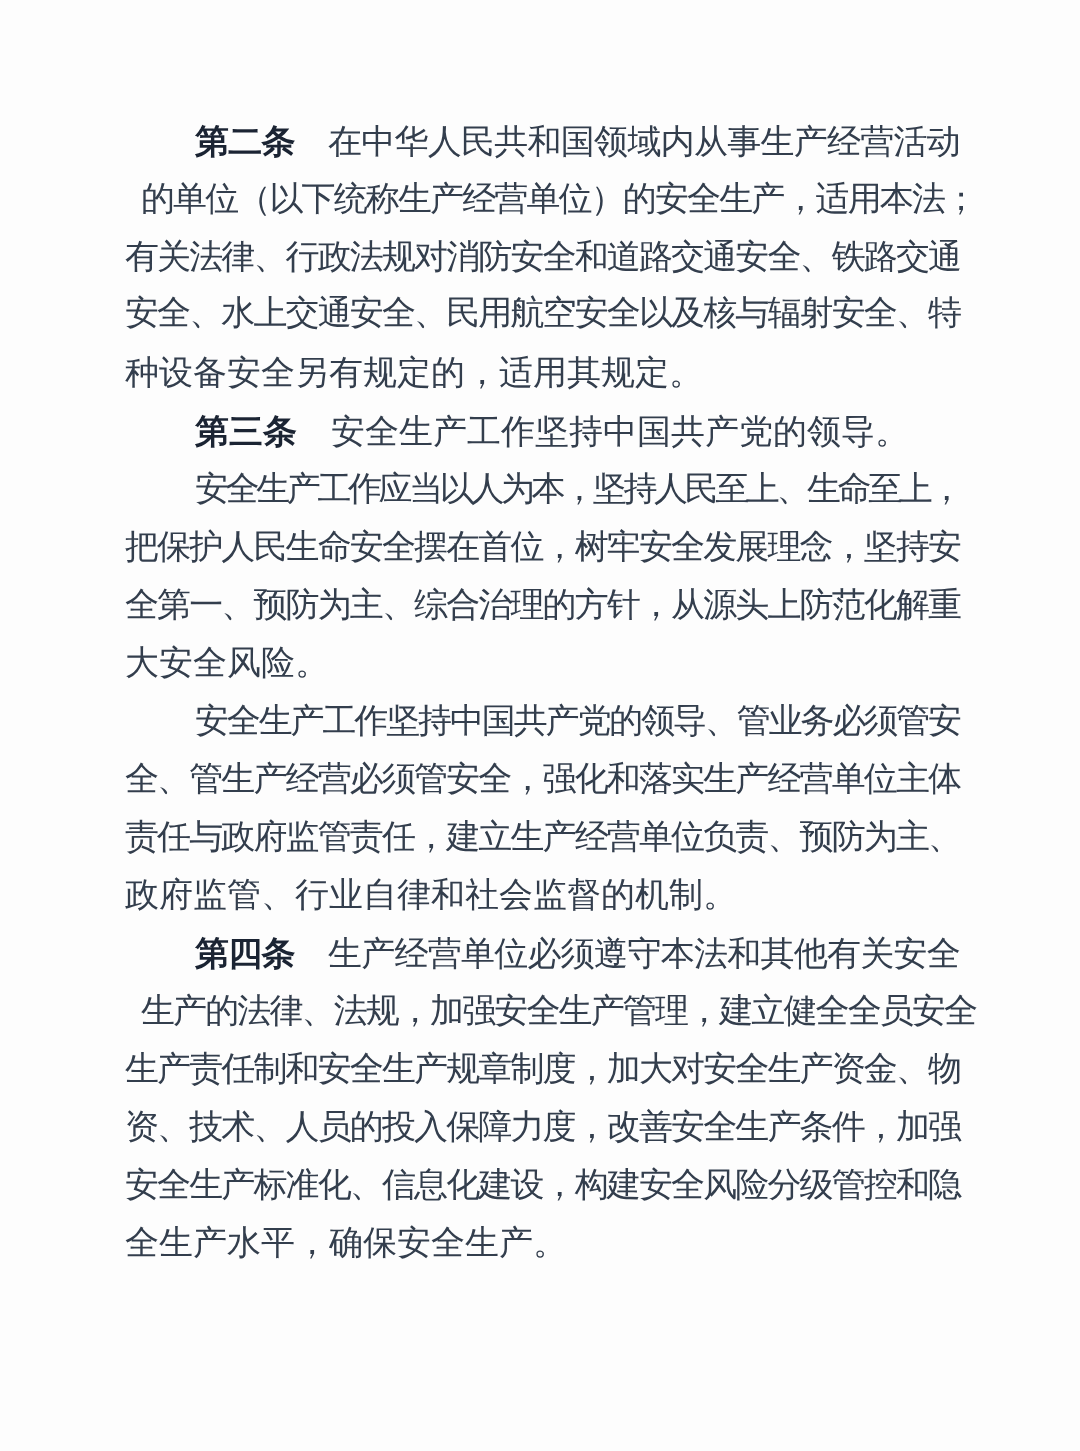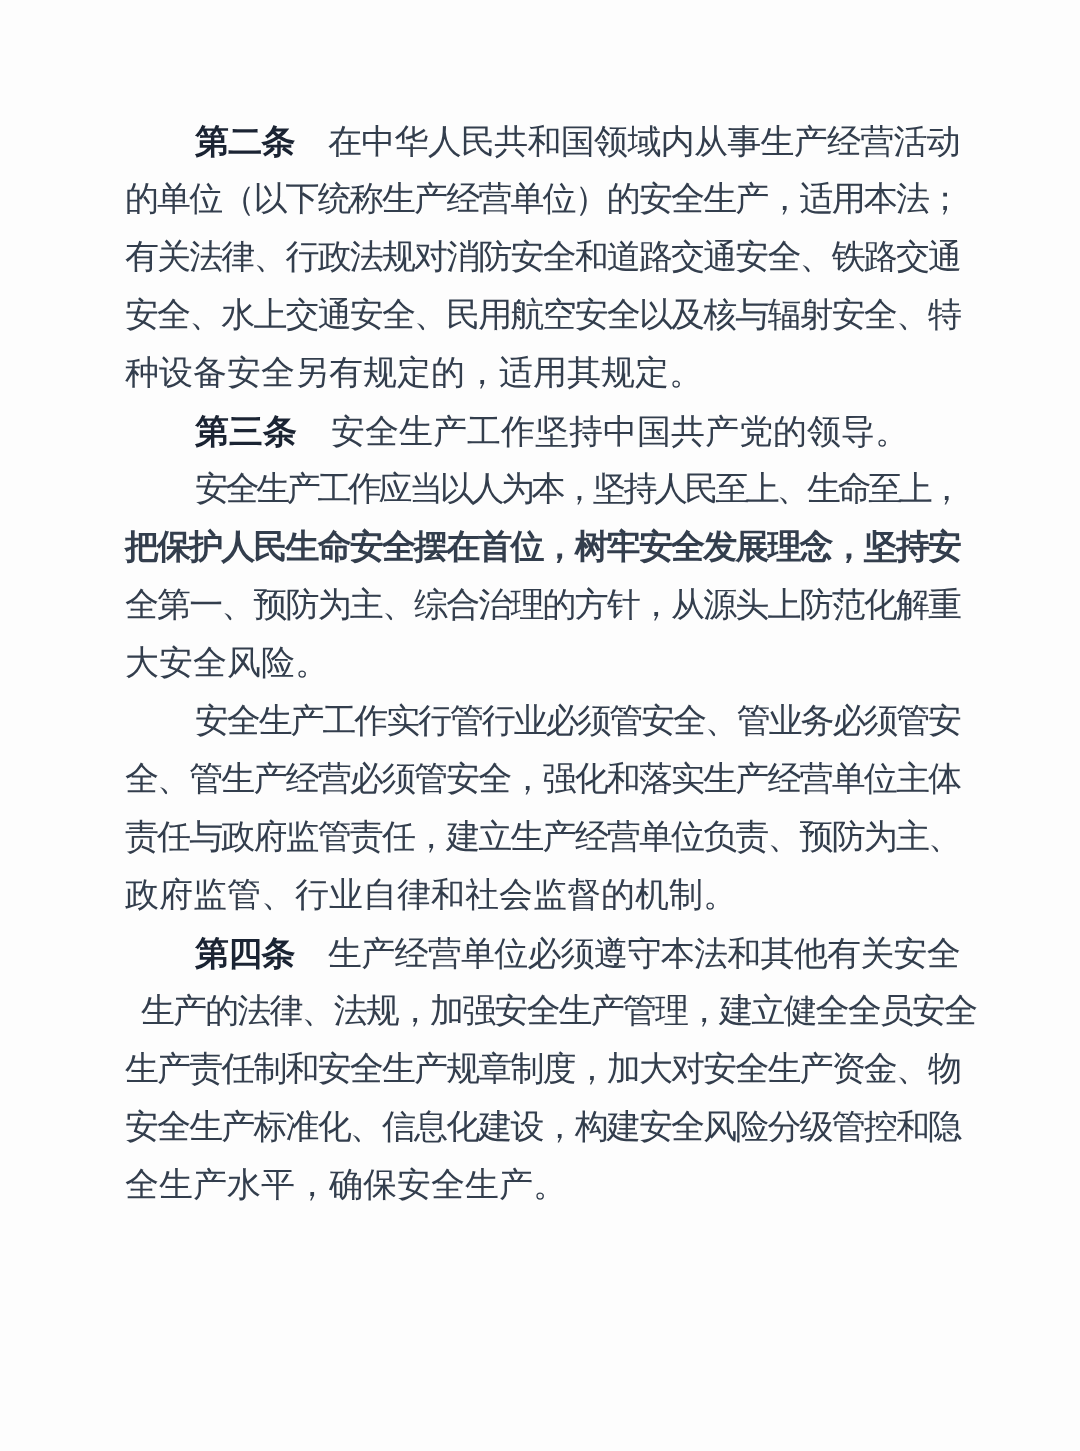--- a/index.html
+++ b/index.html
@@ -37,31 +37,32 @@
     font-family: "Liberation Sans", sans-serif;
     font-weight: 700;
     color: var(--heading-color, #1b2433);
   }
 </style>
 </head>
 <body style="--page-bg: #fdfdfd; --body-color: #333e4d; --heading-color: #1b2433;">
 
 <div class="doc" id="doc">
     <div class="line indent" style="letter-spacing: -0.74px;"><span class="in"><b class="art">第二条</b><span>　在中华人民共和国领域内从事生产经营活动</span></span></div>
-    <div class="line" style="letter-spacing: -1.88px;"><span class="in"><span>的单位（以下统称生产经营单位）的安全生产，适用本法；</span></span></div>
+    <div class="line" style="letter-spacing: -1.88px; margin-left: 16px;"><span class="in"><span>的单位（以下统称生产经营单位）的安全生产，适用本法；</span></span></div>
     <div class="line" style="letter-spacing: -1.88px;"><span class="in"><span>有关法律、行政法规对消防安全和道路交通安全、铁路交通</span></span></div>
-    <div class="line" style="letter-spacing: -1.88px;"><span class="in"><span>安全、水上交通安全、民用航空安全以及核与辐射安全、特</span></span></div>
+    <div class="line" style="letter-spacing: -1.88px; font-family: Liberation Mono, monospace;"><span class="in"><span>安全、水上交通安全、民用航空安全以及核与辐射安全、特</span></span></div>
     <div class="line"><span class="in"><span>种设备安全另有规定的，适用其规定。</span></span></div>
     <div class="line indent"><span class="in"><b class="art">第三条</b><span>　安全生产工作坚持中国共产党的领导。</span></span></div>
     <div class="line indent" style="letter-spacing: -3.4px;"><span class="in"><span>安全生产工作应当以人为本，坚持人民至上、生命至上，</span></span></div>
-    <div class="line" style="letter-spacing: -1.88px; font-weight: bold;"><span class="in"><span>把保护人民生命安全摆在首位，树牢安全发展理念，坚持安</span></span></div>
+    <div class="line" style="letter-spacing: -1.88px;"><span class="in"><span>把保护人民生命安全摆在首位，树牢安全发展理念，坚持安</span></span></div>
     <div class="line" style="letter-spacing: -1.88px;"><span class="in"><span>全第一、预防为主、综合治理的方针，从源头上防范化解重</span></span></div>
     <div class="line"><span class="in"><span>大安全风险。</span></span></div>
-    <div class="line indent" style="letter-spacing: -2.13px;"><span class="in"><span>安全生产工作实行管行业必须管安全、管业务必须管安</span></span></div>
+    <div class="line indent" style="letter-spacing: -2.13px;"><span class="in"><span>安全生产工作坚持中国共产党的领导、管业务必须管安</span></span></div>
     <div class="line" style="letter-spacing: -1.88px;"><span class="in"><span>全、管生产经营必须管安全，强化和落实生产经营单位主体</span></span></div>
     <div class="line" style="letter-spacing: -1.88px;"><span class="in"><span>责任与政府监管责任，建立生产经营单位负责、预防为主、</span></span></div>
     <div class="line"><span class="in"><span>政府监管、行业自律和社会监督的机制。</span></span></div>
     <div class="line indent" style="letter-spacing: -0.74px;"><span class="in"><b class="art">第四条</b><span>　生产经营单位必须遵守本法和其他有关安全</span></span></div>
     <div class="line" style="letter-spacing: -1.88px; margin-left: 16px;"><span class="in"><span>生产的法律、法规，加强安全生产管理，建立健全全员安全</span></span></div>
     <div class="line" style="letter-spacing: -1.88px;"><span class="in"><span>生产责任制和安全生产规章制度，加大对安全生产资金、物</span></span></div>
+    <div class="line" style="letter-spacing: -1.88px;"><span class="in"><span>资、技术、人员的投入保障力度，改善安全生产条件，加强</span></span></div>
     <div class="line" style="letter-spacing: -1.88px;"><span class="in"><span>安全生产标准化、信息化建设，构建安全风险分级管控和隐</span></span></div>
     <div class="line"><span class="in"><span>全生产水平，确保安全生产。</span></span></div>
   </div>
 
 </body></html>

